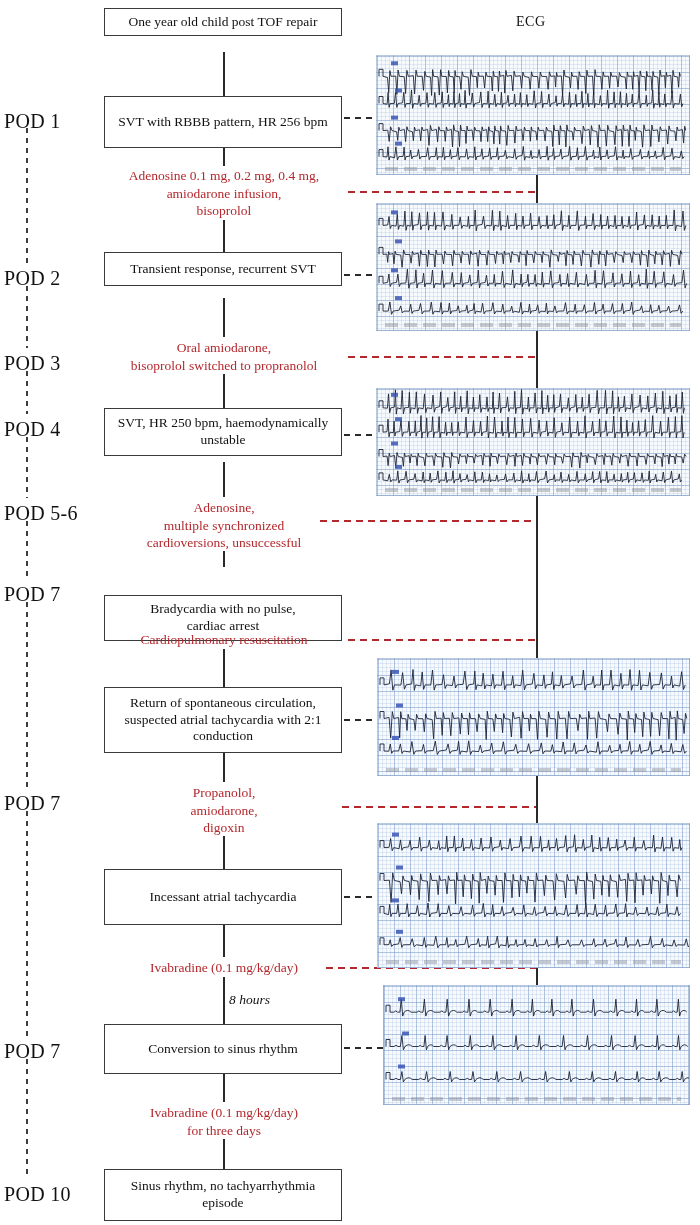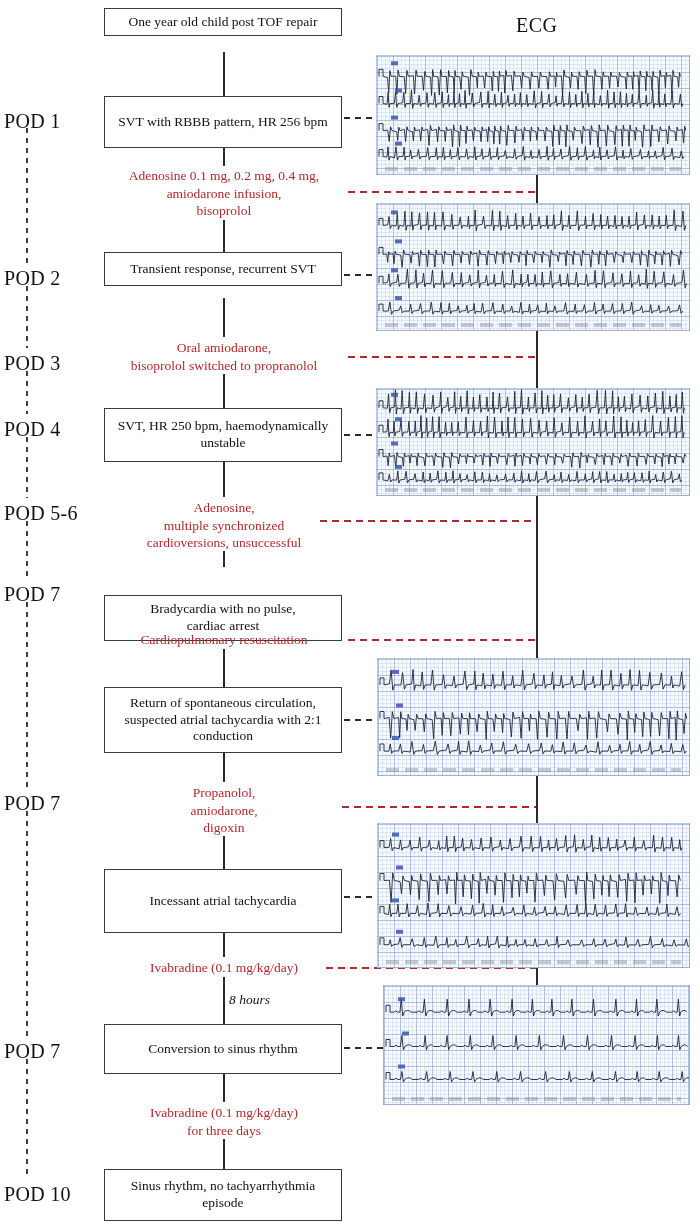--- a/index.html
+++ b/index.html
@@ -14,21 +14,21 @@
     text-align:center; font-size:13.5px; line-height:1.25;
     white-space:pre-line; padding:3px 10px;
   }
   .treat {
     position:absolute; left:84px; width:280px;
     text-align:center; font-size:13.5px; line-height:1.3;
     color:#b3282d; white-space:pre-line;
   }
   .pod { position:absolute; left:4px; font-size:20px; letter-spacing:0.3px; }
   .interval { position:absolute; font-style:italic; font-size:13.5px; }
-  .ecg-title { position:absolute; font-size:20px; letter-spacing:0.5px; }
+  .ecg-title { position:absolute; font-size:14px; letter-spacing:0.5px; }
 
   .vseg { position:absolute; left:223px; width:1.6px; background:#2a2a2a; }
   .eseg { position:absolute; left:536px; width:1.6px; background:#2a2a2a; }
   .tlseg {
     position:absolute; left:26px; width:1.6px;
     background:repeating-linear-gradient(to bottom,#3c3c3c 0 5px,transparent 5px 10px);
   }
   .hdash {
     position:absolute; height:2px;
     background:repeating-linear-gradient(to right,#2a2a2a 0 6px,transparent 6px 11px);
@@ -90,28 +90,28 @@
   <div class="vseg" style="top:753px;height:29px"></div>
   <div class="vseg" style="top:836px;height:33px"></div>
   <div class="vseg" style="top:925px;height:32px"></div>
   <div class="vseg" style="top:977px;height:47px"></div>
   <div class="vseg" style="top:1074px;height:28px"></div>
   <div class="vseg" style="top:1139px;height:30px"></div>
 
   <div class="box" style="top:8px;height:28px">One year old child post TOF repair</div>
   <div class="box" style="top:96px;height:52px">SVT with RBBB pattern, HR 256 bpm</div>
   <div class="box" style="top:252px;height:34px">Transient response, recurrent SVT</div>
-  <div class="box" style="top:408px;height:54px">SVT, HR 250 bpm, haemodynamically
+  <div class="box" style="top:408px;height:48px">SVT, HR 250 bpm, haemodynamically
 unstable</div>
   <div class="box" style="top:595px;height:46px">Bradycardia with no pulse,
 cardiac arrest</div>
   <div class="box" style="top:687px;height:66px">Return of spontaneous circulation,
 suspected atrial tachycardia with 2:1
 conduction</div>
-  <div class="box" style="top:869px;height:64px">Incessant atrial tachycardia</div>
+  <div class="box" style="top:869px;height:56px">Incessant atrial tachycardia</div>
   <div class="box" style="top:1024px;height:50px">Conversion to sinus rhythm</div>
   <div class="box" style="top:1169px;height:52px">Sinus rhythm, no tachyarrhythmia
 episode</div>
 
   <div class="treat" style="top:167px">Adenosine 0.1 mg, 0.2 mg, 0.4 mg,
 amiodarone infusion,
 bisoprolol</div>
   <div class="treat" style="top:499px">Adenosine,
 multiple synchronized
 cardioversions, unsuccessful</div>

